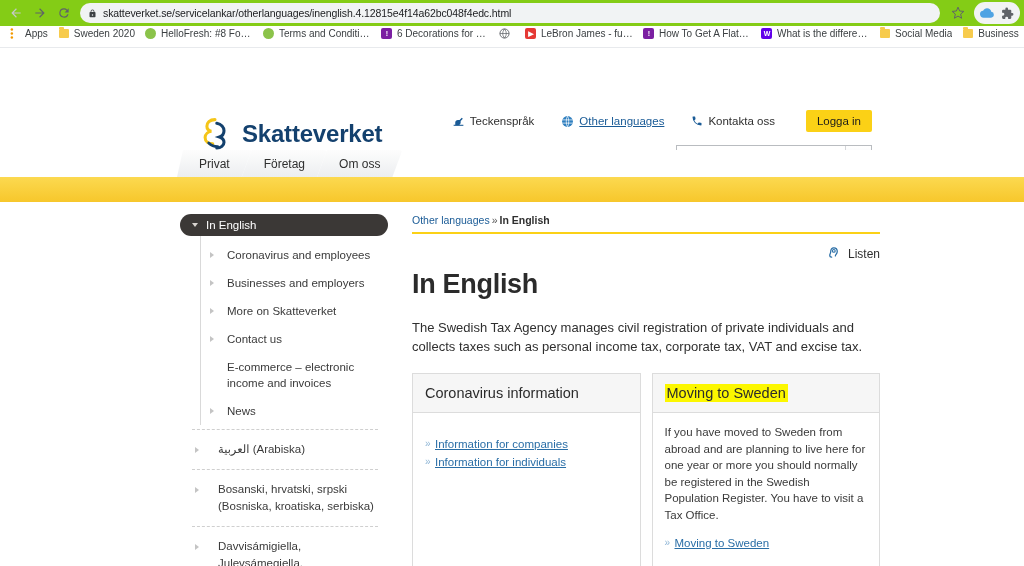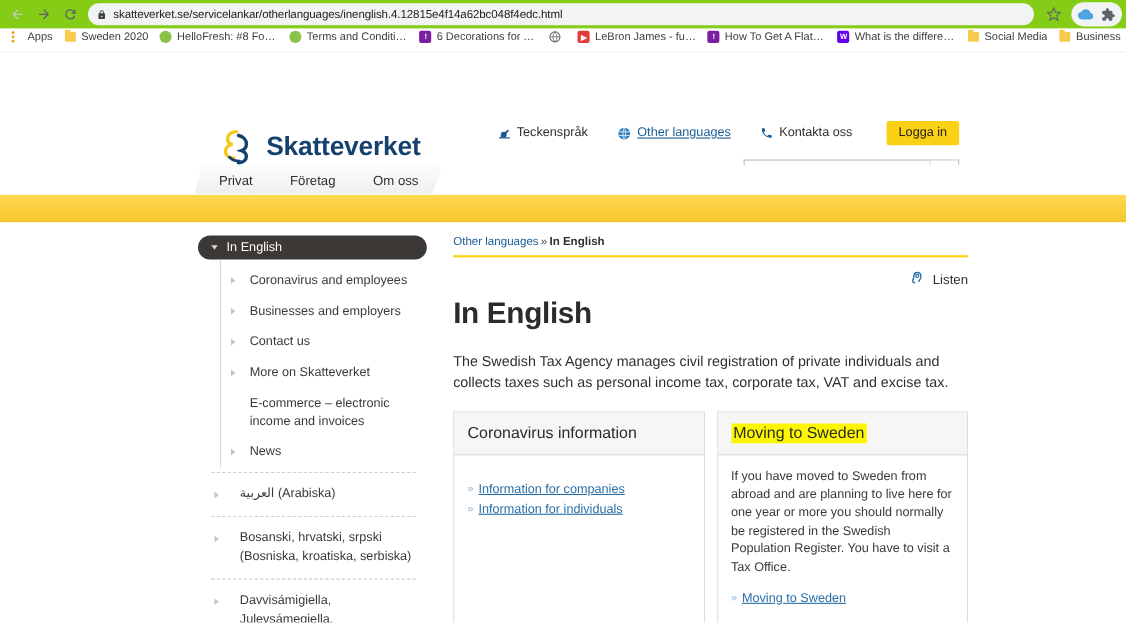--- a/index.html
+++ b/index.html
@@ -565,25 +565,25 @@
         <div class="sub-item">
           <span class="bullet"></span>
           <span>Coronavirus and employees</span>
         </div>
         <div class="sub-item">
           <span class="bullet"></span>
           <span>Businesses and employers</span>
         </div>
         <div class="sub-item">
           <span class="bullet"></span>
+          <span>More on Skatteverket</span>
+        </div>
+        <div class="sub-item">
+          <span class="bullet"></span>
           <span>Contact us</span>
-        </div>
-        <div class="sub-item">
-          <span class="bullet"></span>
-          <span>More on Skatteverket</span>
         </div>
         <div class="sub-item">
           <span>E-commerce – electronic income and invoices</span>
         </div>
         <div class="sub-item">
           <span class="bullet"></span>
           <span>News</span>
         </div>
       </div>
 

